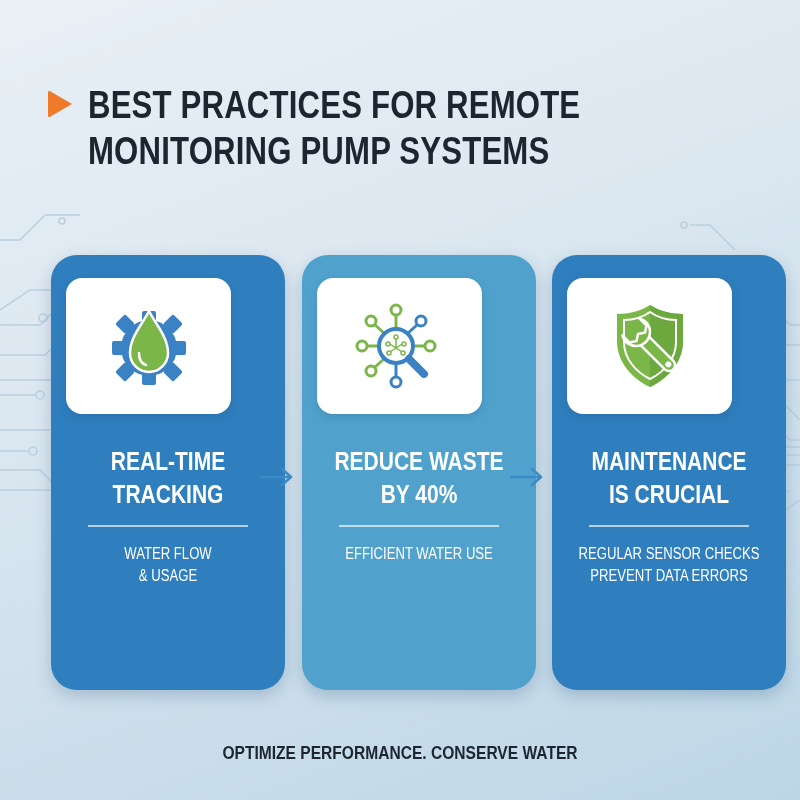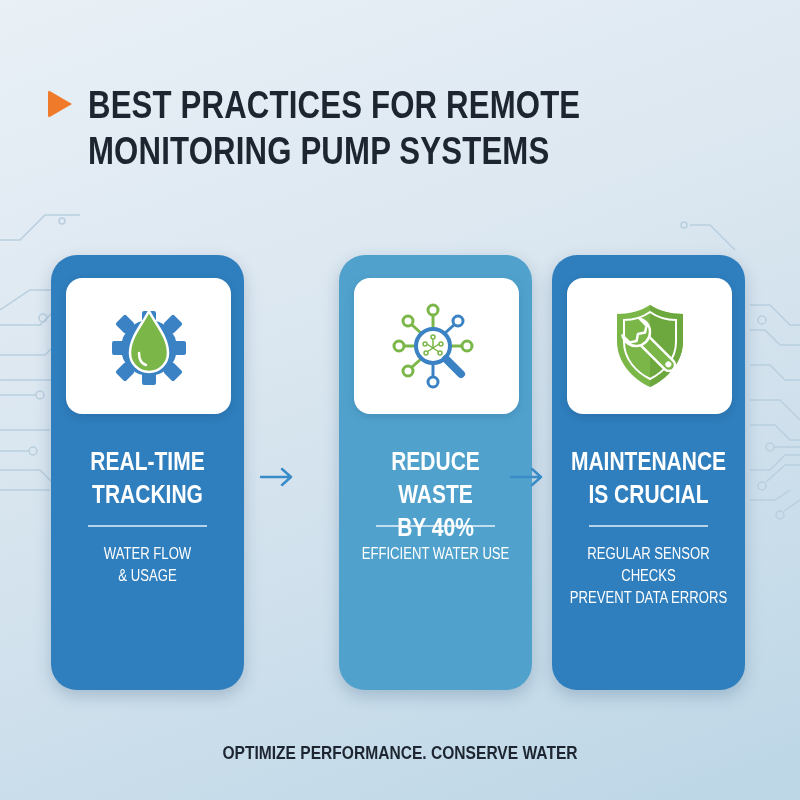--- a/index.html
+++ b/index.html
@@ -19,26 +19,26 @@
   .title-line {
     position: absolute; white-space: nowrap;
     font-family: "Liberation Sans", sans-serif; font-weight: 700;
     font-size: 38px; color: #1c2530; letter-spacing: 0.2px;
     transform: scaleX(0.82); transform-origin: left top;
   }
   .title-line.l1 { left: 40px; top: 0; }
   .title-line.l2 { left: 40px; top: 46px; }
 
   .card {
-    position: absolute; top: 255px; width: 193px; height: 435px;
+    position: absolute; top: 255px; width: 234px; height: 435px;
     border-radius: 26px;
     box-shadow: 0 6px 16px rgba(40, 80, 120, 0.25);
   }
   .card.dark { background: #2f7ebd; }
-  .card.light { background: #50a2cd; margin-left: 37px; }
+  .card.light { background: #50a2cd; }
   .icon-box {
     position: absolute; left: 15px; top: 23px; width: 165px; height: 136px;
     background: #ffffff; border-radius: 16px;
     box-shadow: 0 3px 8px rgba(20, 60, 100, 0.18);
     display: flex; align-items: center; justify-content: center;
   }
   .card-title {
     position: absolute; left: 0; right: 0; top: 190px;
     text-align: center; color: #ffffff; font-weight: 700;
     font-size: 25px; line-height: 33px;

